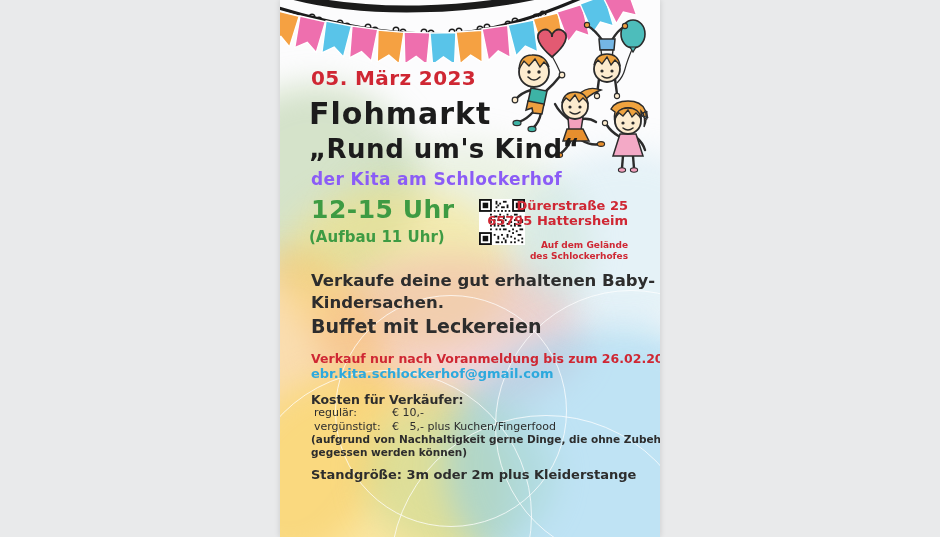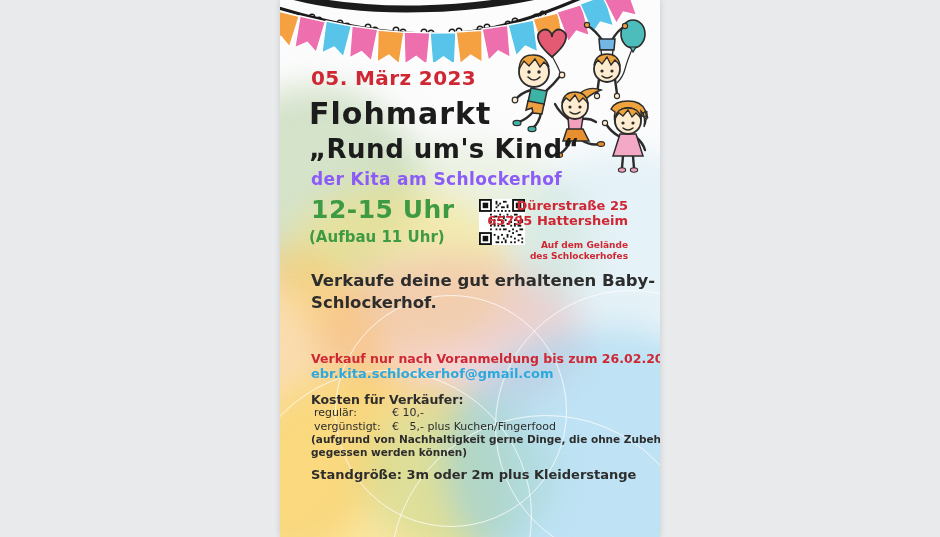--- a/index.html
+++ b/index.html
@@ -307,21 +307,22 @@
     <div class="txt time" style="color:#3e9b43">12-15 Uhr</div>
     <div class="txt setup" style="color:#3e9b43">(Aufbau 11 Uhr)</div>
 
     <div class="addr" style="color:#cf2733">
       <div class="big">Dürerstraße 25</div>
       <div class="big">65795 Hattersheim</div>
       <div class="small">Auf dem Gelände</div>
       <div class="small" style="margin-top:0">des Schlockerhofes</div>
     </div>
 
-    <div class="txt sell" style="color:#2d2d2d"><span>Verkaufe deine gut erhaltenen Baby- und</span><br><span>Schlockerhof.</span></div>
+    <div class="txt sell" style="color:#2d2d2d"><span>Verkaufe deine gut erhaltenen Baby- und</span><br><span>Kindersachen.</span></div>
+    <div class="txt buffet" style="color:#2d2d2d">Buffet mit Leckereien</div>
     <div class="txt reg" style="color:#cf2733">Verkauf nur nach Voranmeldung bis zum 26.02.2023 unter:</div>
     <div class="txt email" style="color:#2da9dd">ebr.kita.schlockerhof@gmail.com</div>
 
     <div class="txt costs" style="color:#2d2d2d">Kosten für Verkäufer:</div>
     <div class="cost-row row1" style="color:#2d2d2d">
       <span class="cost-label">regulär:</span><span style="white-space:pre">€ 10,-</span>
     </div>
     <div class="cost-row row2" style="color:#2d2d2d">
       <span class="cost-label">vergünstigt:</span><span style="white-space:pre">€   5,- plus Kuchen/Fingerfood</span>
     </div>

